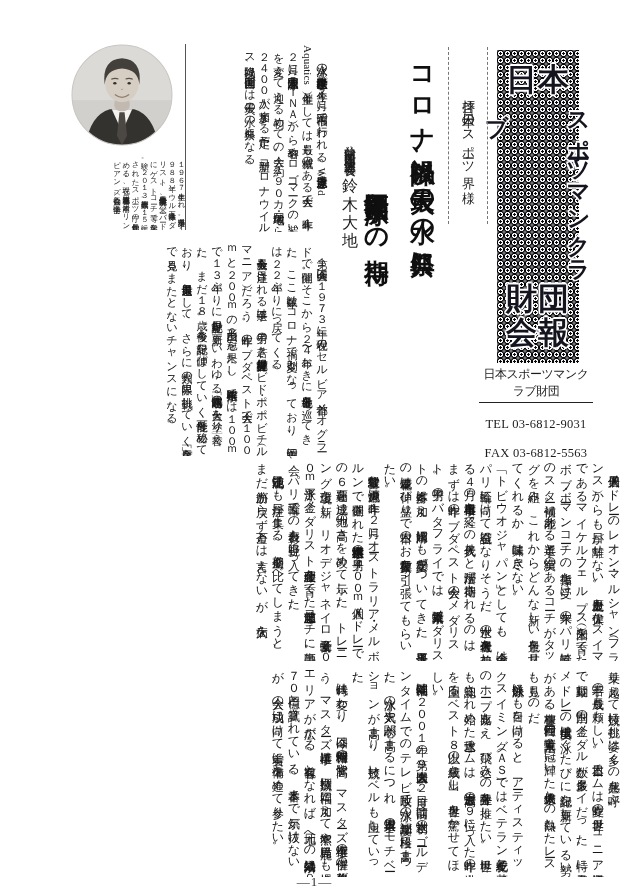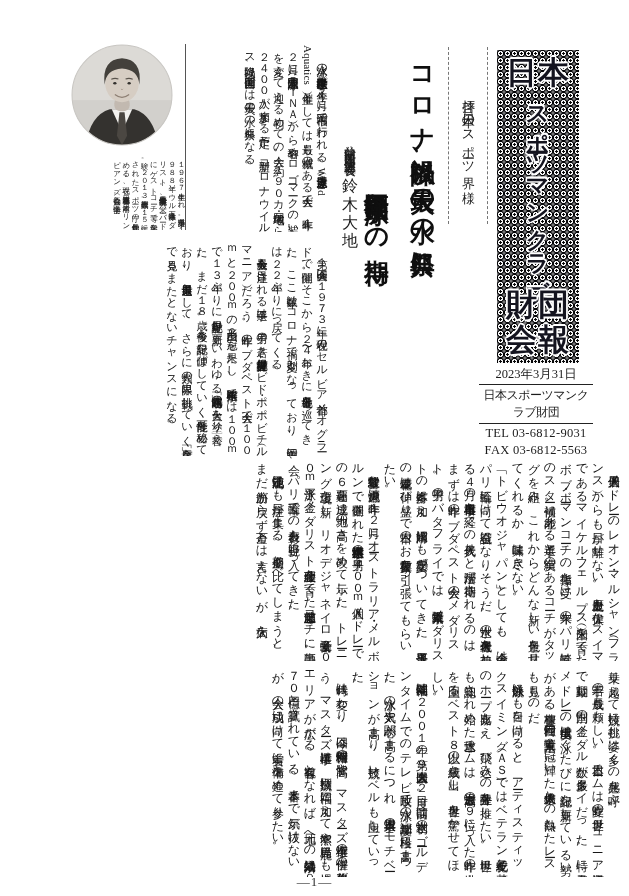--- a/index.html
+++ b/index.html
@@ -14,37 +14,37 @@
   .banner{
     position:absolute;left:497px;top:50px;width:82px;height:313px;
     background-color:#060608;
     background-image:
       radial-gradient(circle,#0a0a0a 1px,transparent 1.3px),
       radial-gradient(circle,rgba(255,255,255,.95) 2.3px,transparent 2.8px),
       radial-gradient(circle,rgba(255,255,255,.45) 1.4px,transparent 1.9px);
     background-size:7px 7px,7px 7px,7px 7px;
     background-position:0 0,0 0,3.5px 3.5px;
     display:flex;flex-direction:column;align-items:center;justify-content:space-between;
-    padding:6px 0;box-sizing:border-box;
+    padding:13px 0;box-sizing:border-box;
   }
   .banner .bt{
     font-family:"Liberation Sans","DejaVu Sans",sans-serif;font-weight:bold;
     color:#14141f;
     text-shadow:-1.6px 0 0 #fff,1.6px 0 0 #fff,0 -1.6px 0 #fff,0 1.6px 0 #fff,
                 -1.2px -1.2px 0 #fff,1.2px 1.2px 0 #fff,-1.2px 1.2px 0 #fff,1.2px -1.2px 0 #fff;
   }
   .bt-pair{font-size:31px;letter-spacing:1px;line-height:34px;}
   .bt-mid{writing-mode:vertical-rl;font-size:23px;letter-spacing:-1.5px;line-height:82px;}
 
   
   .issue{position:absolute;left:479px;top:364px;width:114px;text-align:center;}
   .issue-no{font-family:"Liberation Sans","DejaVu Sans",sans-serif;font-weight:bold;font-size:19px;letter-spacing:1px;color:#111;}
   .issue-date{font-size:12.5px;padding:2px 0 1px;border-bottom:1.5px solid #222;}
   .issue-pub{font-size:12px;letter-spacing:-0.5px;padding:2px 0;border-bottom:1.5px solid #222;}
-  .issue-tel,.issue-fax{font-size:12.5px;margin-top:2px;letter-spacing:0.3px;}
+  .issue-tel,.issue-fax{font-size:12.5px;margin-top:14px;letter-spacing:0.3px;}
 
   
   .greeting{
     position:absolute;left:448px;top:47px;width:38px;height:177px;
     border-left:1px dashed #777;border-right:1px dashed #777;
     display:flex;align-items:center;justify-content:center;
   }
   .greeting span{font-size:13px;letter-spacing:0.5px;}
 
   
@@ -85,21 +85,20 @@
 <div class="page">
 
   <div class="banner">
     <div class="bt bt-pair">日本</div>
     <div class="bt bt-mid">スポーツマンクラブ</div>
     <div class="bt bt-pair">財団</div>
     <div class="bt bt-pair">会報</div>
   </div>
 
   <div class="issue">
-    <div class="issue-date">2023年3月31日</div>
     <div class="issue-pub">日本スポーツマンクラブ財団</div>
     <div class="issue-tel">TEL 03-6812-9031</div>
     <div class="issue-fax">FAX 03-6812-5563</div>
   </div>
 
   <div class="greeting">
     <span class="v">拝啓　日本のスポーツ界　様</span>
   </div>
 
   <div class="headline v">

